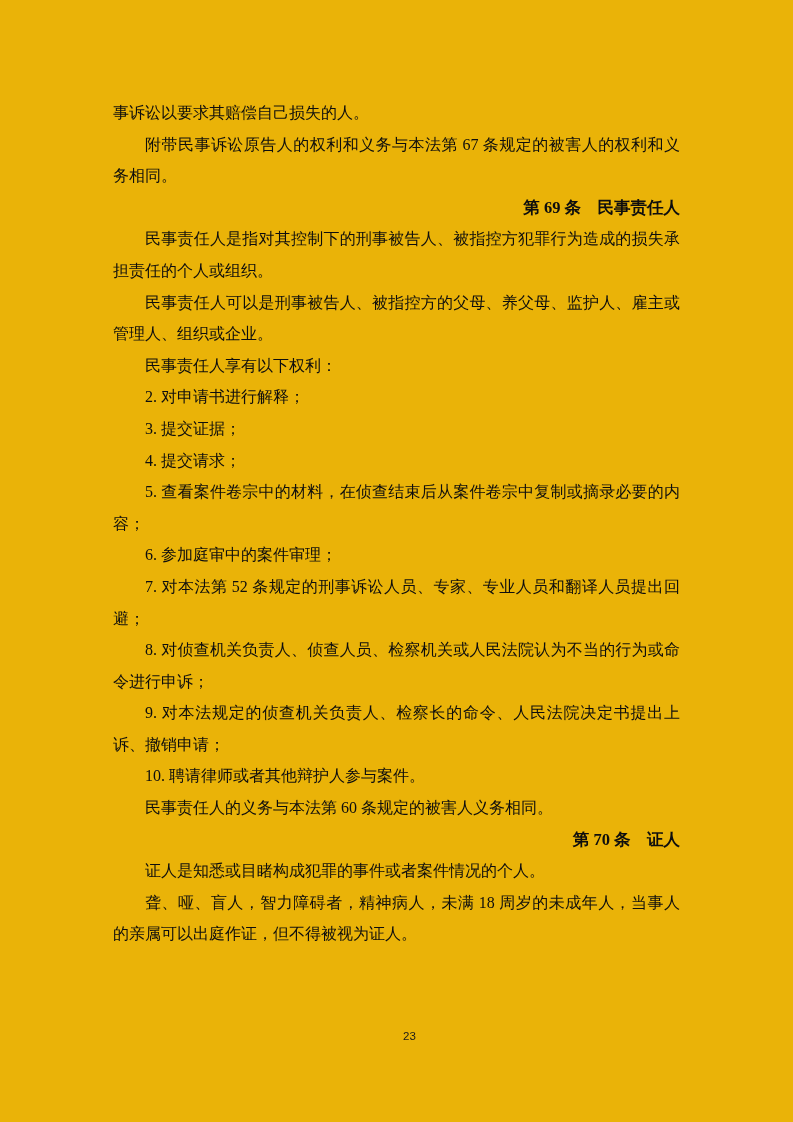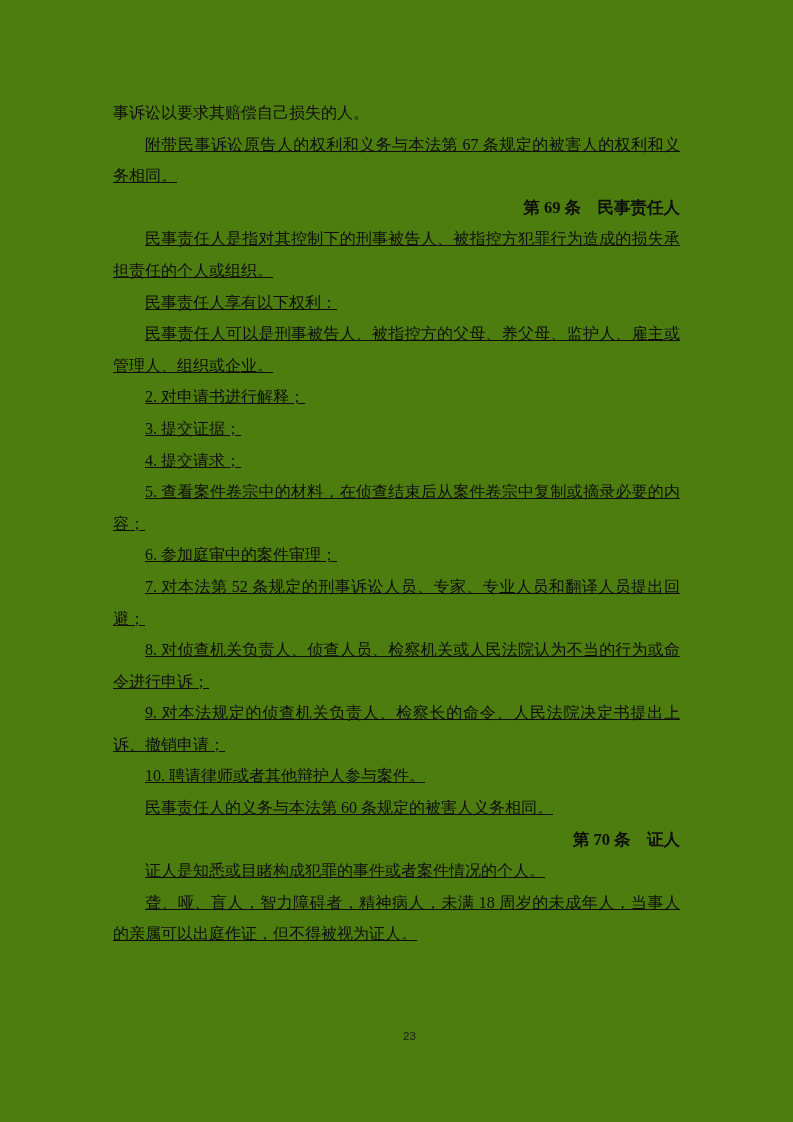--- a/index.html
+++ b/index.html
@@ -4,41 +4,40 @@
 <style>
   html, body {
     margin: 0;
     padding: 0;
     background: #ffffff;
   }
   .page {
     position: relative;
     width: 793px;
     height: 1122px;
-    background: #4d7c0f;
+    background: #eab308;
     color: #0e0e0e;
     font-family: "Liberation Serif", "DejaVu Serif", serif;
     overflow: hidden;
   }
   .content {
     position: absolute;
     left: 113px;
     top: 97px;
     width: 567px;
     font-size: 16px;
     line-height: 31.6px;
   }
   .para {
     margin: 0;
     text-align: justify;
     text-justify: inter-ideograph;
   }
   .indent {
     text-indent: 2em;
-    text-decoration: underline;
   }
   .heading {
     margin: 0;
     font-weight: bold;
     text-align: right;
     text-indent: 0;
     font-size: 16.5px;
     line-height: 31.6px;
   }
   .page-number {
@@ -54,22 +53,22 @@
 </style>
 </head>
 <body>
 
 <div class="page">
   <div class="content">
     <p class="para">事诉讼以要求其赔偿自己损失的人。</p>
     <p class="para indent">附带民事诉讼原告人的权利和义务与本法第 67 条规定的被害人的权利和义务相同。</p>
     <p class="heading">第 69 条　民事责任人</p>
     <p class="para indent">民事责任人是指对其控制下的刑事被告人、被指控方犯罪行为造成的损失承担责任的个人或组织。</p>
+    <p class="para indent">民事责任人可以是刑事被告人、被指控方的父母、养父母、监护人、雇主或管理人、组织或企业。</p>
     <p class="para indent">民事责任人享有以下权利：</p>
-    <p class="para indent">民事责任人可以是刑事被告人、被指控方的父母、养父母、监护人、雇主或管理人、组织或企业。</p>
     <p class="para indent">2. 对申请书进行解释；</p>
     <p class="para indent">3. 提交证据；</p>
     <p class="para indent">4. 提交请求；</p>
     <p class="para indent">5. 查看案件卷宗中的材料，在侦查结束后从案件卷宗中复制或摘录必要的内容；</p>
     <p class="para indent">6. 参加庭审中的案件审理；</p>
     <p class="para indent">7. 对本法第 52 条规定的刑事诉讼人员、专家、专业人员和翻译人员提出回避；</p>
     <p class="para indent">8. 对侦查机关负责人、侦查人员、检察机关或人民法院认为不当的行为或命令进行申诉；</p>
     <p class="para indent">9. 对本法规定的侦查机关负责人、检察长的命令、人民法院决定书提出上诉、撤销申请；</p>
     <p class="para indent">10. 聘请律师或者其他辩护人参与案件。</p>
     <p class="para indent">民事责任人的义务与本法第 60 条规定的被害人义务相同。</p>

